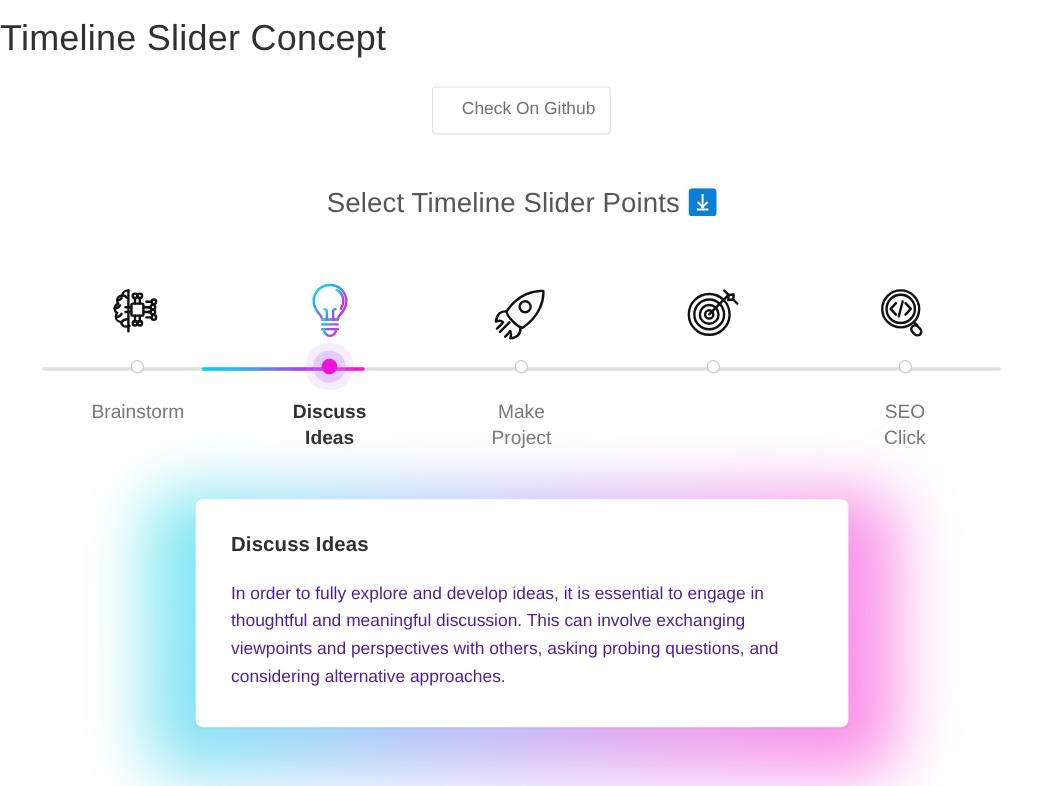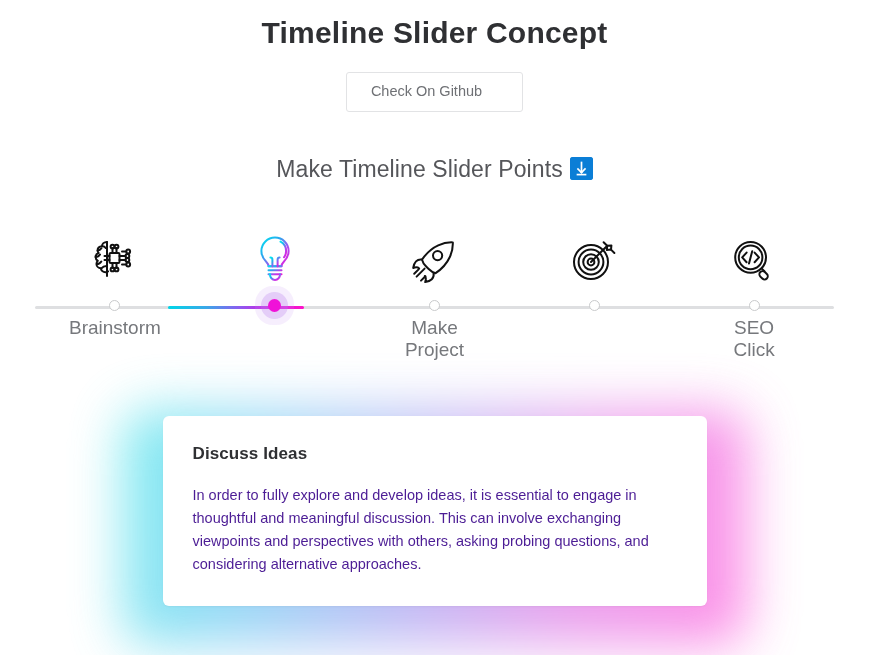--- a/index.html
+++ b/index.html
@@ -19,34 +19,34 @@
     position: relative;
     width: 869px;
     height: 655px;
     background: #ffffff;
   }
 
   
   .page-title {
     margin: 0;
     padding-top: 16px;
-    text-align: center;
+    text-align: left;
     font-size: 30px;
-    font-weight: 700;
+    font-weight: 400;
     letter-spacing: 0.2px;
     color: #2f3033;
   }
 
   .github-wrap {
     margin-top: 22px;
     text-align: center;
   }
   .github-button {
     display: inline-block;
-    padding: 11px 40px 12px 24px;
+    padding: 11px 12px 12px 24px;
     border: 1px solid #e2e3e5;
     border-radius: 3px;
     background: #ffffff;
     color: #6f7175;
     font-size: 14.5px;
     font-family: "Liberation Sans", sans-serif;
     line-height: 1;
     cursor: pointer;
   }
 
@@ -125,22 +125,23 @@
     width: 13px;
     height: 13px;
     border: none;
     background: #f012d8;
     box-shadow:
       0 0 0 7px rgba(186,130,240,0.30),
       0 0 0 13px rgba(196,150,245,0.16);
   }
 
   .step-label {
+    margin-top: 16px;
     text-align: center;
-    font-size: 19px;
+    font-size: 16px;
     line-height: 22px;
     color: #76787c;
     font-weight: 400;
     white-space: pre-line;
   }
   .step.active .step-label {
     color: #2f3033;
     font-weight: 700;
   }
 
@@ -218,21 +219,21 @@
 
 <div class="page">
 
   <h1 class="page-title">Timeline Slider Concept</h1>
 
   <div class="github-wrap">
     <button class="github-button">Check On Github</button>
   </div>
 
   <div class="subtitle">
-    <span>Make Timeline Slider Points</span><span class="subtitle-emoji"><svg width="23" height="23" viewBox="0 0 23 23">
+    <span>Select Timeline Slider Points</span><span class="subtitle-emoji"><svg width="23" height="23" viewBox="0 0 23 23">
           <rect x="0" y="0" width="23" height="23" rx="3" fill="#0b7ed6"></rect>
           <g stroke="#ffffff" stroke-width="1.7" stroke-linecap="square">
             <line x1="11.5" y1="5.5" x2="11.5" y2="15"></line>
             <line x1="8" y1="12" x2="11.5" y2="15.6"></line>
             <line x1="15" y1="12" x2="11.5" y2="15.6"></line>
             <line x1="7.5" y1="17.6" x2="15.5" y2="17.6"></line>
           </g>
         </svg></span>
   </div>
 
@@ -286,20 +287,22 @@
               <path d="M19.5 36.3h13M19.5 40.3h13M19.5 44.3h13"></path>
               <path d="M20.9 44.3c0 3.1 2.3 5.6 5.1 5.6s5.1-2.5 5.1-5.6"></path>
               <path d="M23.4 36.3v-6.6c0-1.2-.9-2.1-2-2.1M28.6 36.3v-6.6c0-1.2.9-2.1 2-2.1"></path>
               <path d="M23.4 31.4h5.2"></path>
             </g>
           </svg>
         </div>
         <div class="step-dot-band">
             <span class="step-dot"></span>
           </div>
+        <div class="step-label">Discuss
+Ideas</div>
       </div>
 
       <div class="step">
         <div class="step-icon">
           <svg width="58" height="58" viewBox="0 0 58 58" fill="none" stroke="#111111" stroke-width="2" stroke-linecap="round" stroke-linejoin="round">
             <path d="M21.4 36.8c-2.8-2.8-4-5.2-4.4-7.2 10-14.6 23-17.6 30.8-17.2.4 7.8-2.6 20.8-17.2 30.8-2-.4-4.4-1.6-7.2-4.4z"></path>
             <circle cx="32.6" cy="25.6" r="4.6"></circle>
             <path d="M17 29.6c-2.4-.4-4.4.2-6 1.8-1.6 1.6-2.4 4-2.8 6.6 2.6-1 4.6-.8 6 .4"></path>
             <path d="M28.6 43.2c.4 2.4-.2 4.4-1.8 6-1.6 1.6-4 2.4-6.6 2.8 1-2.6.8-4.6-.4-6"></path>
             <path d="M19.6 38.6l-8 8M13.6 39.4l-4.4 4.4M20.4 46.2L16 50.6"></path>

